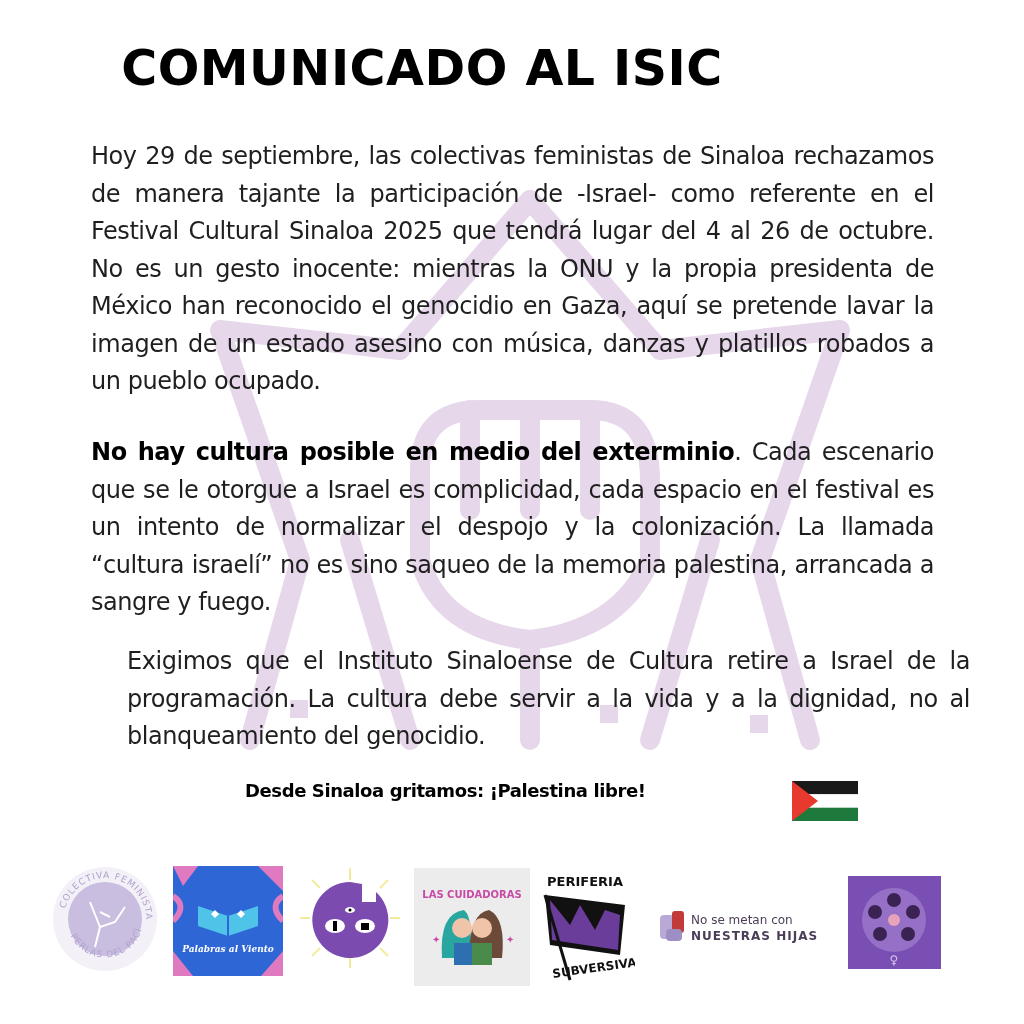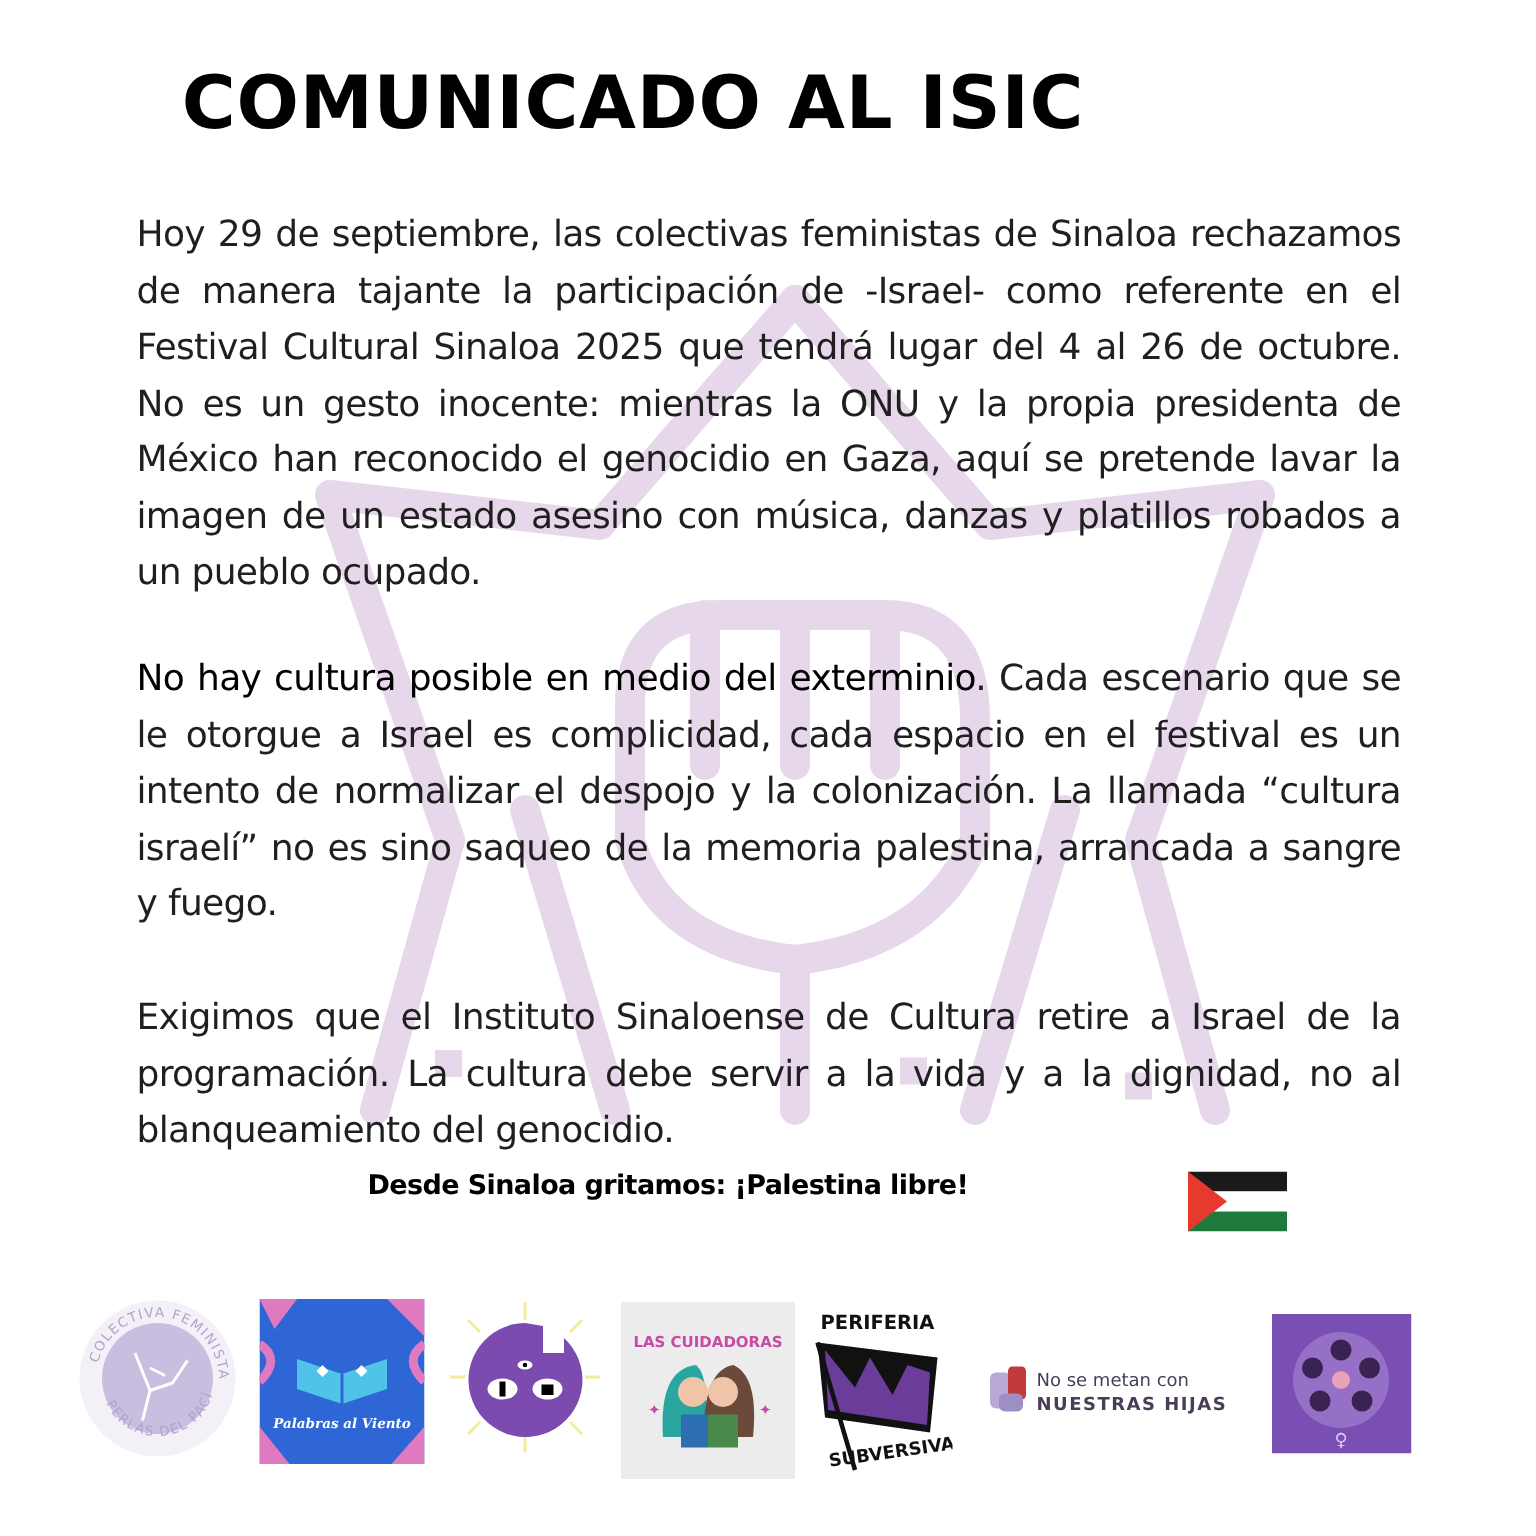--- a/index.html
+++ b/index.html
@@ -3,22 +3,22 @@
   <meta charset="utf-8">
   <style>
     html, body { margin: 0; padding: 0; background: #ffffff; }
     body { width: 1024px; height: 1024px; position: relative; overflow: hidden; font-family: "DejaVu Sans", sans-serif; color: #1a1a1a; }
     .watermark { position: absolute; left: 150px; top: 180px; width: 760px; height: 580px; z-index: 0; }
     .content { position: absolute; left: 0; top: 0; width: 1024px; z-index: 1; }
     h1 { margin: 0; position: absolute; top: 40px; left: 0; width: 844px; text-align: center; font-family: "DejaVu Sans", sans-serif; font-weight: bold; font-size: 49px; letter-spacing: 0.5px; color: #000; }
     .para { position: absolute; left: 91px; width: 843px; font-size: 24px; line-height: 37.5px; text-align: justify; color: #1f1f1f; letter-spacing: -0.45px; }
     .p1 { top: 114px; }
     .p2 { top: 410px; }
-    .p3 { top: 636px; }
-    .para b { color: #000; font-weight: normal; }
+    .p3 { top: 619px; margin-left: 36px; }
+    .para b { color: #000; font-weight: bold; }
     .closing { position: absolute; top: 780px; left: 245px; font-size: 18px; font-weight: bold; color: #000; letter-spacing: -0.4px; }
     .flag { position: absolute; left: 792px; top: 781px; width: 66px; height: 40px; }
     .logos { position: absolute; top: 862px; left: 0; width: 1024px; height: 130px; }
     .logo { position: absolute; }
   </style>
 </head>
 <body>
 
 <svg class="watermark" viewBox="0 0 760 580">
   <g fill="none" stroke="#e6d8ea" stroke-width="20" stroke-linejoin="round" stroke-linecap="round">

